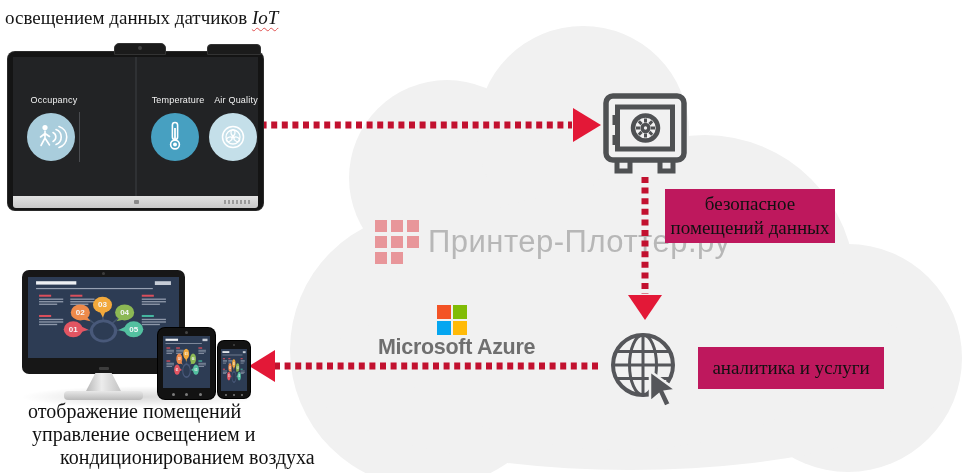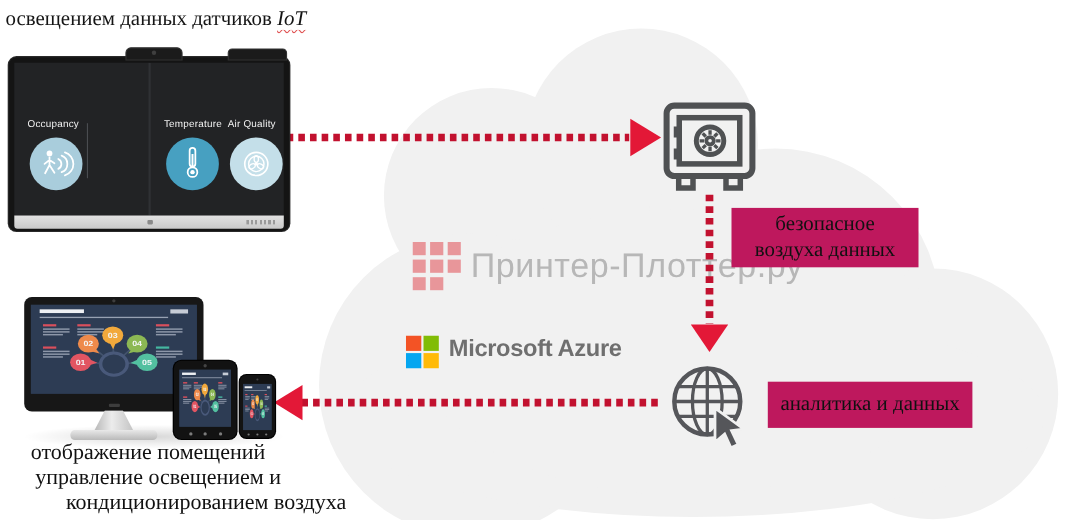--- a/index.html
+++ b/index.html
@@ -24,35 +24,35 @@
   .labelbox{background:#be185d;color:#111;font-size:19px;text-align:center;z-index:3;}
   .storage-box{left:665px;top:189px;width:170px;padding:3px 0;line-height:24px;}
   .analytics-box{left:698px;top:347px;width:186px;height:42px;line-height:42px;}
 
   
   .watermark{left:375px;top:220px;display:flex;align-items:center;z-index:1;}
   .watermark-text{margin-left:9px;font-family:"Liberation Sans","DejaVu Sans",sans-serif;
     font-weight:300;font-size:31px;color:#b7b7b7;letter-spacing:.5px;}
 
   
-  .azure{left:369px;top:305px;display:flex;z-index:3;}
+  .azure{left:369px;top:305px;display:flex;align-items:center;z-index:3;flex-direction:column;}
   .azure-text{margin-left:9px;font-family:"Liberation Sans","DejaVu Sans",sans-serif;
     font-weight:600;font-size:21.5px;color:#6f6f6f;letter-spacing:-0.3px;}
 
   
   .display{left:8px;top:52px;width:255px;height:158px;background:#141414;border-radius:7px;z-index:4;
            box-shadow:0 0 0 1px #2a2a2a;}
   .cam{position:absolute;background:#1b1b1b;border:1px solid #333;}
   .cam1{left:106px;top:-9px;width:50px;height:10px;border-radius:5px 5px 0 0;}
   .cam1 .lens{position:absolute;left:50%;top:2px;width:4px;height:4px;margin-left:-2px;border-radius:50%;background:#3f3f3f;}
   .cam2{left:199px;top:-8px;width:52px;height:9px;border-radius:4px 4px 0 0;}
   .disp-screen{position:absolute;left:5px;top:5px;width:245px;height:139px;background:#222325;overflow:hidden;}
   .div-main{position:absolute;left:122px;top:0;width:2px;height:139px;background:#2f3134;}
   .div-mini{position:absolute;left:66px;top:55px;width:1px;height:50px;background:#4a4c50;}
-  .sensor{position:absolute;width:58px;margin-top:12px;}
+  .sensor{position:absolute;width:58px;text-align:center;}
   .sensor-label{font-family:"Liberation Sans","DejaVu Sans",sans-serif;font-size:9px;color:#f2f2f2;letter-spacing:.2px;margin-bottom:6px;white-space:nowrap;}
   .chin{position:absolute;left:5px;bottom:2px;width:245px;height:12px;background:linear-gradient(#e2e2e2,#c9c9c9);border-radius:0 0 3px 3px;}
   .chin-dot{position:absolute;left:50%;top:4px;width:5px;height:4px;margin-left:-2px;background:#8a8a8a;border-radius:1px;}
   .chin-grill{position:absolute;right:8px;top:4px;width:26px;height:4px;background:repeating-linear-gradient(90deg,#9a9a9a 0 2px,transparent 2px 4px);}
 
   
   .safe-icon{left:600px;top:91px;z-index:3;}
   .globe-icon{left:606px;top:327px;z-index:3;}
 
   
@@ -276,21 +276,21 @@
       <path d="M60,71 v9 h13 v-9" stroke-width="5"></path>
     </g>
     <g fill="#4f5153">
       <rect x="12.5" y="24" width="5.5" height="10"></rect>
       <rect x="12.5" y="44" width="5.5" height="10"></rect>
     </g>
   </svg>
 
   <div class="abs labelbox storage-box">
     <div>безопасное</div>
-    <div>воздуха данных</div>
+    <div>помещений данных</div>
   </div>
 
   <div class="abs azure">
     <svg width="30" height="30" viewBox="0 0 30 30">
       <rect x="0" y="0" width="14" height="14" fill="#f35325"></rect>
       <rect x="16" y="0" width="14" height="14" fill="#81bc06"></rect>
       <rect x="0" y="16" width="14" height="14" fill="#05a6f0"></rect>
       <rect x="16" y="16" width="14" height="14" fill="#ffba08"></rect>
     </svg>
     <span class="azure-text">Microsoft Azure</span>
@@ -301,21 +301,21 @@
       <circle cx="37" cy="38" r="30" stroke-width="4"></circle>
       <ellipse cx="37" cy="38" rx="13.5" ry="30" stroke-width="3"></ellipse>
       <line x1="7.5" y1="38" x2="66.5" y2="38" stroke-width="3"></line>
       <line x1="10.5" y1="24.5" x2="63.5" y2="24.5" stroke-width="3"></line>
       <line x1="10.5" y1="51.5" x2="63.5" y2="51.5" stroke-width="3"></line>
       <line x1="37" y1="8" x2="37" y2="68" stroke-width="3"></line>
     </g>
     <polygon points="44,44 70,63 59,64.5 65,77 58.5,80 52.8,67.5 44,75" fill="#55565a" stroke="#f1f1f1" stroke-width="2.5"></polygon>
   </svg>
 
-  <div class="abs labelbox analytics-box">аналитика и данных</div>
+  <div class="abs labelbox analytics-box">аналитика и услуги</div>
 
   <div class="abs devices">
     <div class="abs dev-shadow"></div>
 
     <div class="abs monitor">
       <span class="mon-cam"></span>
       <div class="mscreen">
         <svg width="151" height="81">
             <use href="#infog" width="151" height="81"></use>
           </svg>

